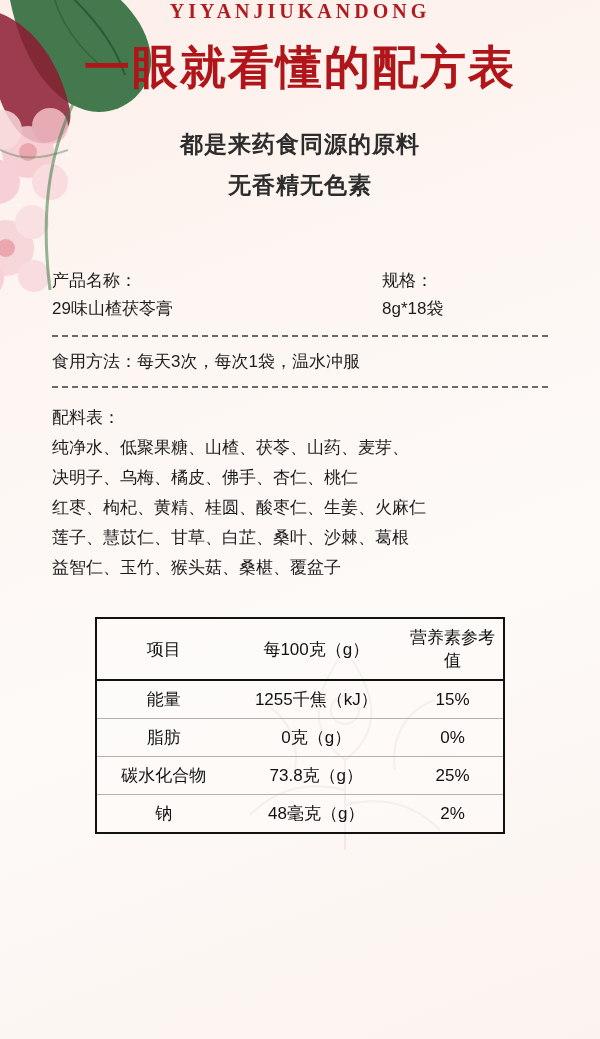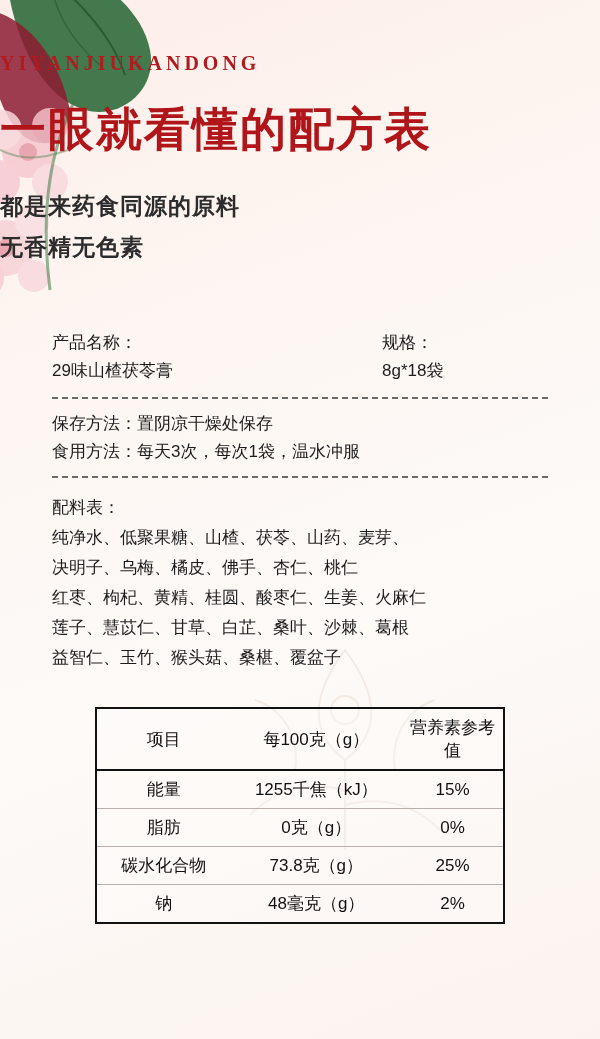--- a/index.html
+++ b/index.html
@@ -42,33 +42,32 @@
     left: 195px;
     top: 640px;
     width: 300px;
     height: 220px;
     opacity: 0.35;
     pointer-events: none;
   }
   
   .header {
     position: relative;
-    padding-top: 52px;
-    text-align: left;
+    text-align: center;
     z-index: 3;
   }
   .pinyin {
     font-size: 20px;
     letter-spacing: 4px;
     color: #b01b20;
     font-weight: bold;
     font-family: "Liberation Serif", serif;
   }
   .main-title {
-    margin-top: 24px;
+    margin-top: 14px;
     font-size: 46px;
     font-weight: bold;
     color: #b0151a;
     letter-spacing: 2px;
     font-family: "DejaVu Sans", sans-serif;
   }
   .sub1 {
     margin-top: 30px;
     font-size: 23px;
     font-weight: bold;
@@ -225,23 +224,20 @@
       </div>
       <div class="col-right">
         <div class="line">规格：</div>
         <div class="line">8g*18袋</div>
       </div>
     </div>
 
     <div class="dashes"></div>
 
     <div class="line">
-      <span>保存方法：</span><span>置阴凉干燥处保存</span>
-    </div>
-    <div class="line">
       <span>食用方法：</span><span>每天3次，每次1袋，温水冲服</span>
     </div>
 
     <div class="dashes2"></div>
 
     <div class="ing-title">配料表：</div>
     <div class="ing-line">纯净水、低聚果糖、山楂、茯苓、山药、麦芽、</div>
     <div class="ing-line">决明子、乌梅、橘皮、佛手、杏仁、桃仁</div>
     <div class="ing-line">红枣、枸杞、黄精、桂圆、酸枣仁、生姜、火麻仁</div>
     <div class="ing-line">莲子、慧苡仁、甘草、白芷、桑叶、沙棘、葛根</div>

